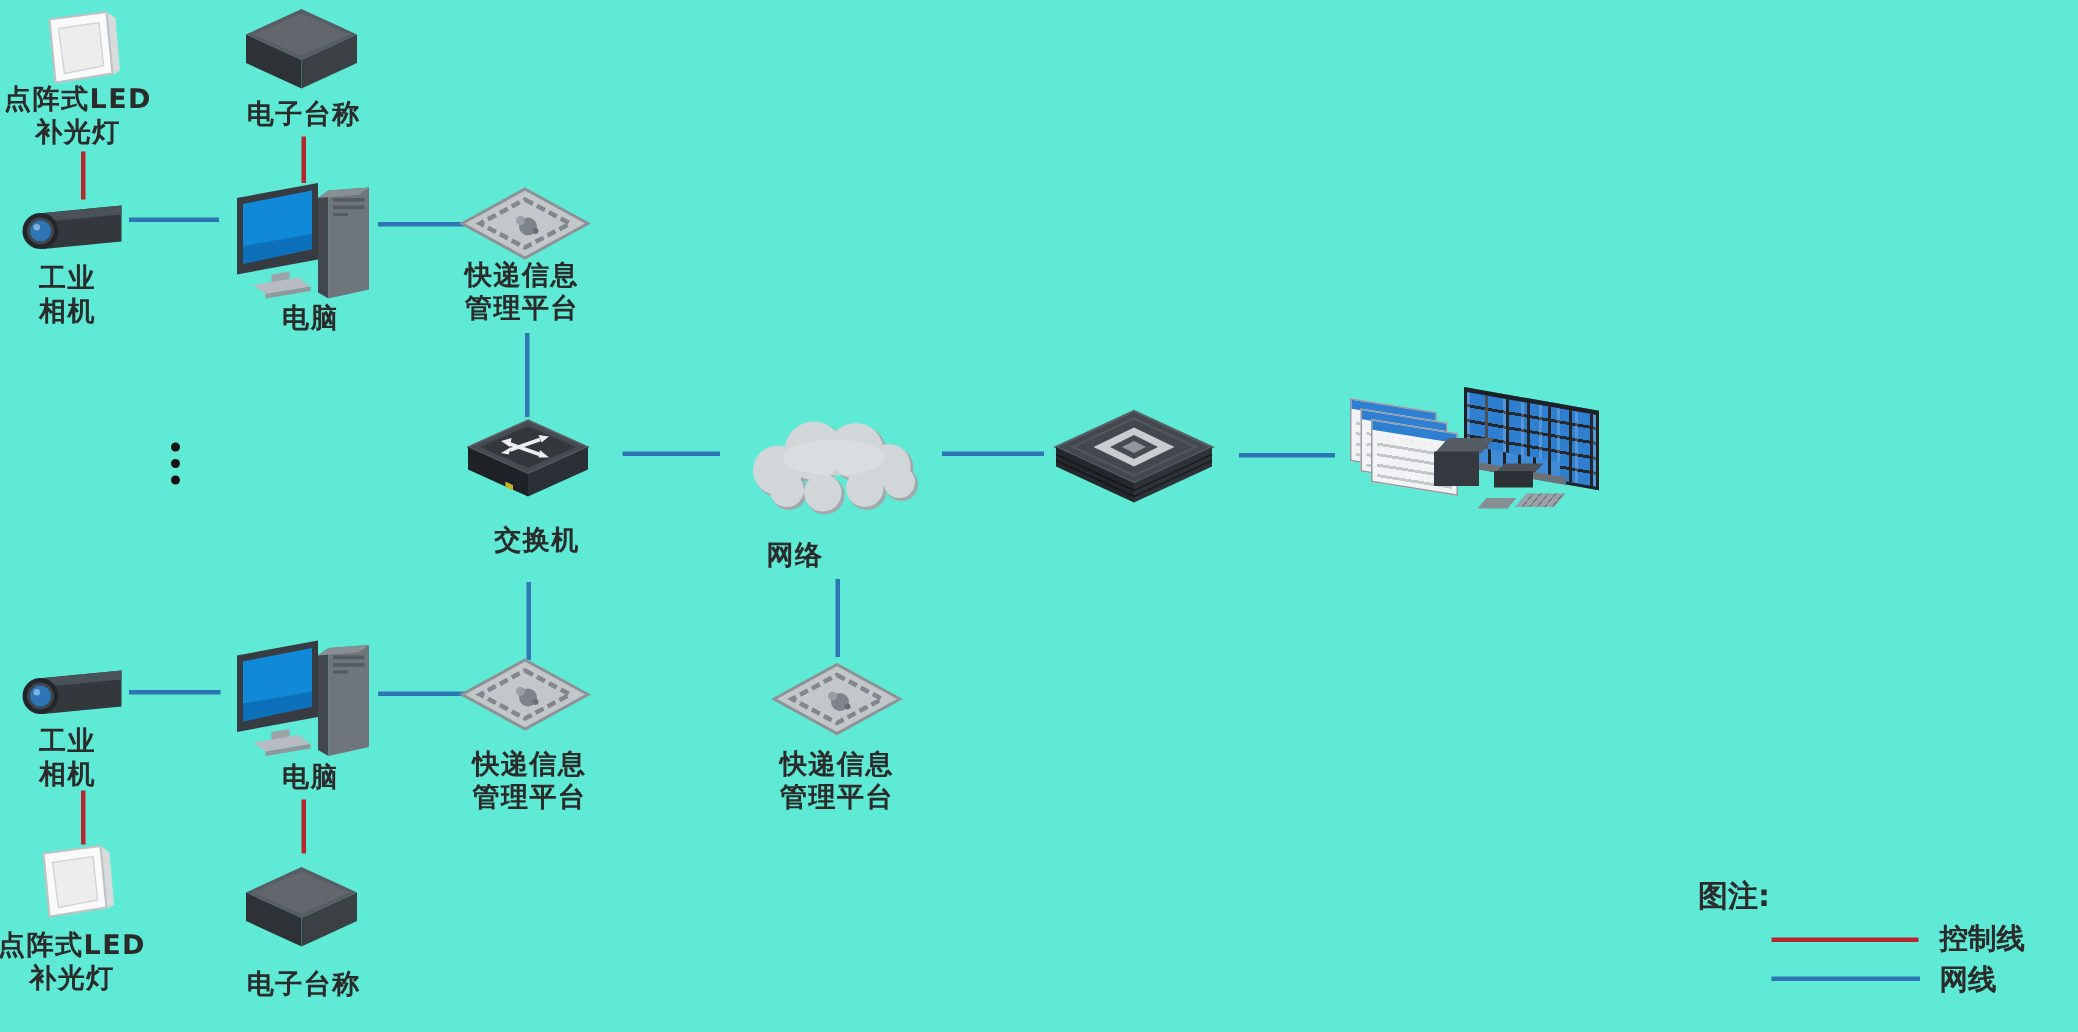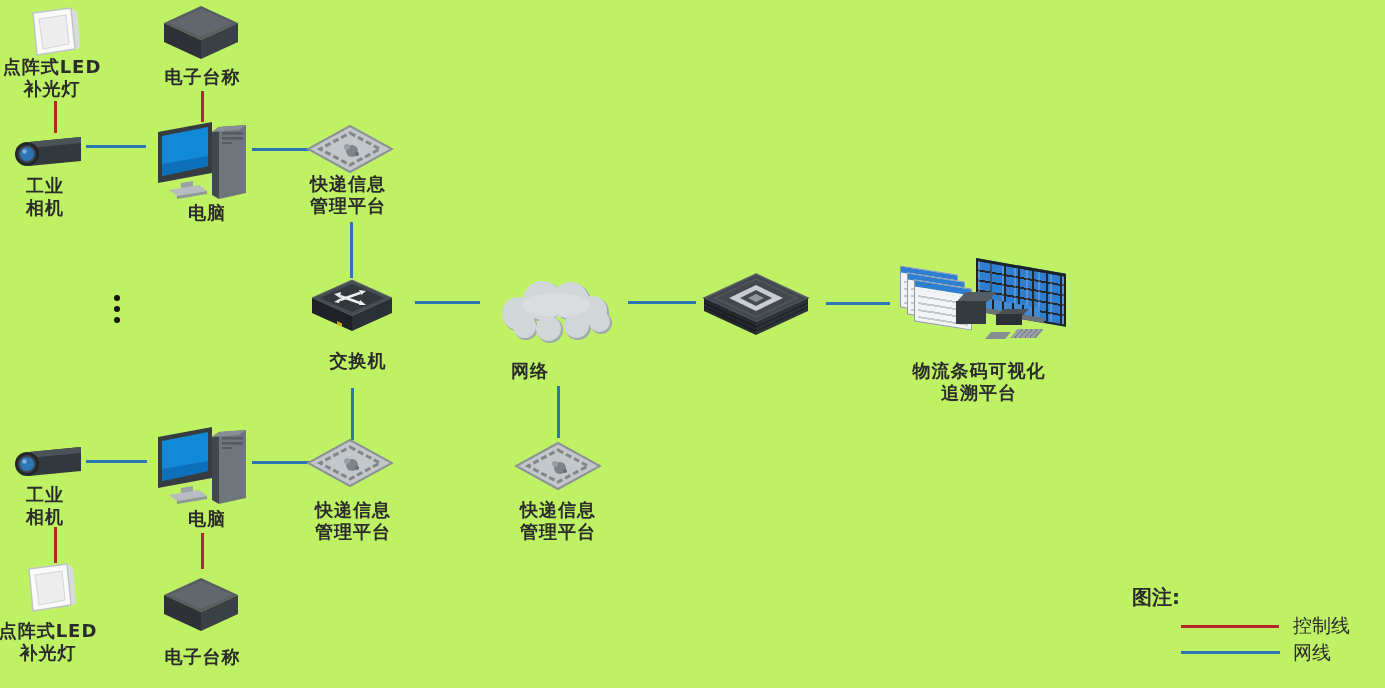--- a/index.html
+++ b/index.html
@@ -1,29 +1,29 @@
 <!DOCTYPE html>
 <html><head>
 <meta charset="utf-8">
 <style>
   html,body{margin:0;padding:0;background:#fff;}
   body{font-family:"DejaVu Sans",sans-serif;color:#2b2b2b;}
-  .canvas{position:relative;width:1385px;height:688px;background:#bef264;overflow:hidden;}
+  .canvas{position:relative;width:1385px;height:688px;background:#5eead4;overflow:hidden;}
   .node{position:absolute;}
   .lbl{position:absolute;text-align:center;font-size:18px;font-weight:600;line-height:22px;color:#2b2b2b;letter-spacing:1px;}
   .lbl .ln{display:block;}
   .hline{position:absolute;height:3px;}
   .vline{position:absolute;width:3px;}
   .blue{background:#2e75b6;}
   .red{background:#b5262e;}
   .dotcol{position:absolute;display:flex;flex-direction:column;gap:5px;}
   .dot{width:6px;height:6px;border-radius:50%;background:#141414;}
   
   .legend-title{position:absolute;font-size:20px;font-weight:700;}
-  .legend-item-label{position:absolute;font-size:19px;font-weight:400;}
+  .legend-item-label{position:absolute;font-size:19px;font-weight:700;}
   
   .tp{position:absolute;width:168px;height:92px;}
   .tp>div{position:absolute;}
   .tp-wall{left:78px;top:2px;width:86px;height:48px;transform:skewY(10deg);transform-origin:left top;
     background-color:#2e7fd0;border:2px solid #1d2125;border-top-width:3px;
     background-image:
       repeating-linear-gradient(90deg, rgba(255,255,255,.18) 0 2px, transparent 2px 12px),
       repeating-linear-gradient(90deg, transparent 0 12px, #23272c 12px 14px),
       repeating-linear-gradient(180deg, transparent 0 8px, #23272c 8px 10px);z-index:1;}
   .tp-row{left:86px;top:47px;width:56px;height:10px;transform:skewY(10deg);
@@ -213,24 +213,20 @@
     <div class="tp-win tp-w1"></div>
     <div class="tp-win tp-w2"></div>
     <div class="tp-win tp-w3"></div>
     <div class="tp-cube-top"></div>
     <div class="tp-cube-front"></div>
     <div class="tp-box-top"></div>
     <div class="tp-box-front"></div>
     <div class="tp-pad"></div>
     <div class="tp-kbd"></div>
   </div>
-  <div class="lbl" style="left:895px;top:360px;width:168px">
-    <span class="ln">物流条码可视化</span>
-    <span class="ln">追溯平台</span>
-  </div>
 
   <div class="node" style="left:14px;top:444px">
     <svg width="72" height="36" viewBox="0 0 72 36">
       <polygon points="15,8 67,3 67,27 15,32" fill="#33383d"></polygon>
       <polygon points="15,8 67,3 67,9 15,14" fill="#4a5157"></polygon>
       <circle cx="13" cy="20" r="12" fill="#23272b"></circle>
       <circle cx="13" cy="20" r="9" fill="#3e464e"></circle>
       <circle cx="13" cy="20" r="7" fill="#2e75b6"></circle>
       <circle cx="10.5" cy="17.5" r="2.2" fill="#7fb2dd"></circle>
     </svg>

